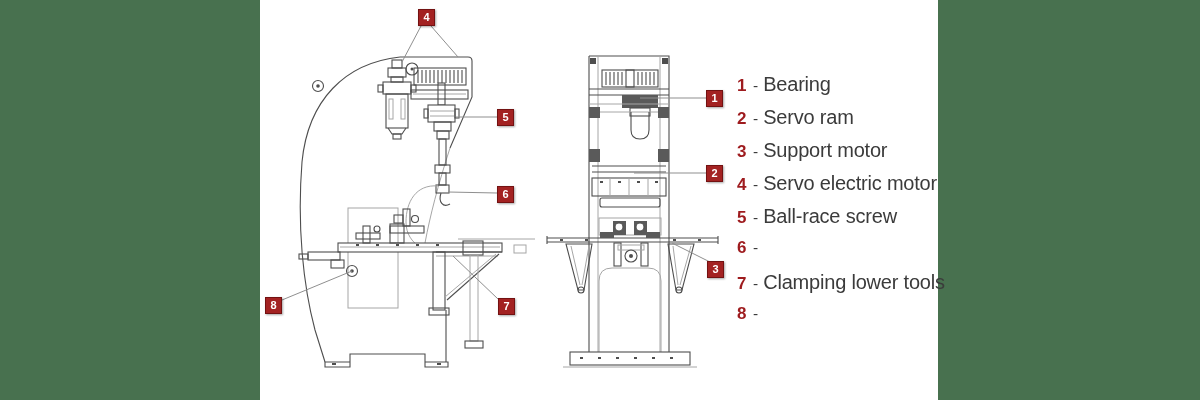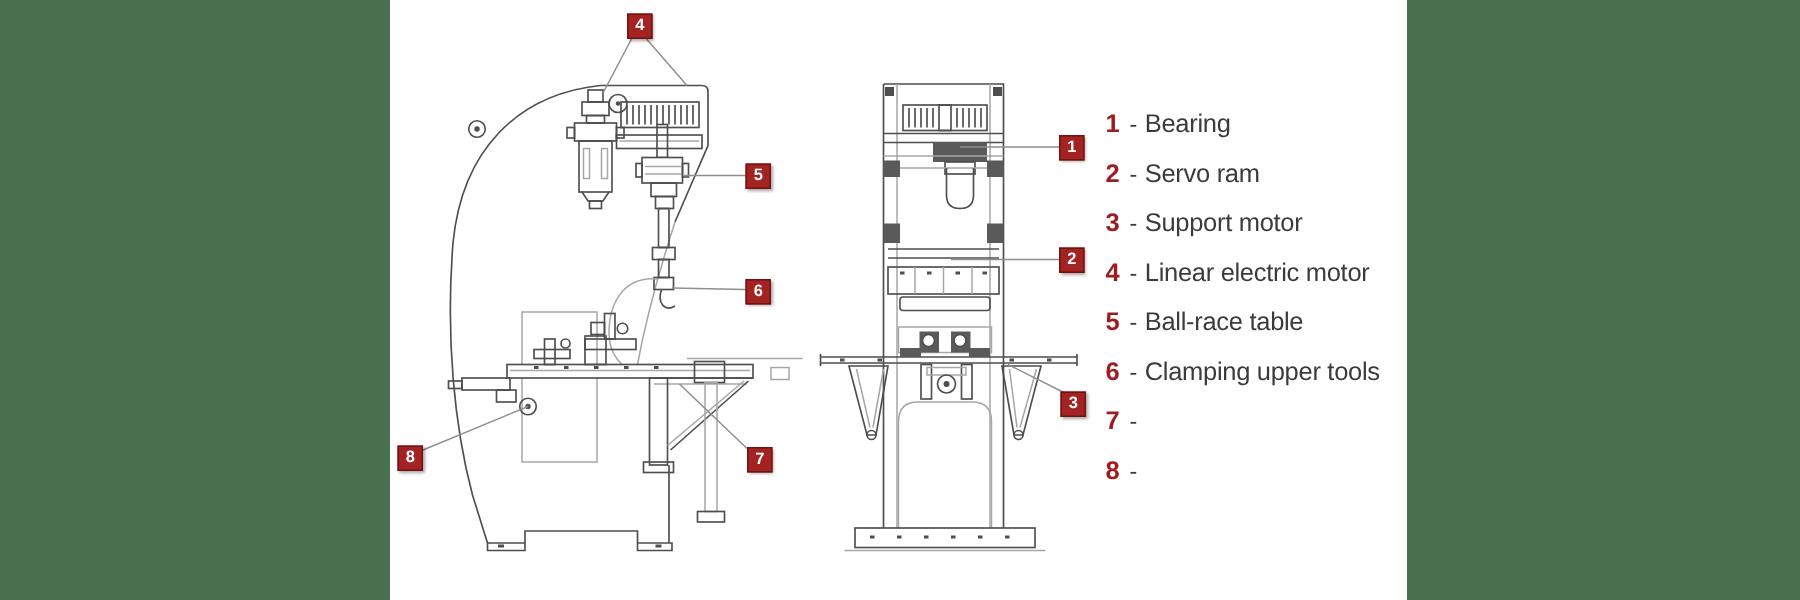--- a/index.html
+++ b/index.html
@@ -26,21 +26,21 @@
          box-shadow:1px 1px 2px rgba(0,0,0,.35);}
   .b1{left:706px;top:90px;} .b2{left:706px;top:165px;} .b3{left:707px;top:261px;}
   .b4{left:418px;top:9px;}  .b5{left:497px;top:109px;} .b6{left:497px;top:186px;}
   .b7{left:498px;top:298px;} .b8{left:265px;top:297px;}
 
   
   .legend{position:absolute;left:737px;top:73px;width:205px;}
   .lg-row{display:flex;align-items:baseline;height:20px;margin-bottom:13px;white-space:nowrap;}
   .lg-num{color:var(--legend-number-red,#9E1B1E);font-weight:bold;font-size:17px;min-width:11px;}
   .lg-dash{color:var(--legend-text,#3B3B3B);font-size:15.5px;margin:0 5px;}
-  .lg-label{color:var(--legend-text,#3B3B3B);font-size:17px;letter-spacing:-0.2px;}
+  .lg-label{color:var(--legend-text,#3B3B3B);font-size:20px;letter-spacing:-0.2px;}
 </style>
 </head>
 <body>
 
 <div class="stage">
   <div class="panel"></div>
 
   <svg class="diagram" width="1200" height="400" viewBox="0 0 1200 400">
 
     <g>
@@ -242,34 +242,34 @@
       <span class="lg-label">Servo ram</span>
     </div>
     <div class="lg-row">
       <span class="lg-num">3</span>
       <span class="lg-dash">-</span>
       <span class="lg-label">Support motor</span>
     </div>
     <div class="lg-row">
       <span class="lg-num">4</span>
       <span class="lg-dash">-</span>
-      <span class="lg-label">Linear electric motor</span>
+      <span class="lg-label">Servo electric motor</span>
     </div>
     <div class="lg-row">
       <span class="lg-num">5</span>
       <span class="lg-dash">-</span>
-      <span class="lg-label">Ball-race table</span>
+      <span class="lg-label">Ball-race screw</span>
     </div>
     <div class="lg-row">
       <span class="lg-num">6</span>
       <span class="lg-dash">-</span>
-      <span class="lg-label">Clamping upper tools</span>
     </div>
     <div class="lg-row">
       <span class="lg-num">7</span>
       <span class="lg-dash">-</span>
+      <span class="lg-label">Clamping lower tools</span>
     </div>
     <div class="lg-row">
       <span class="lg-num">8</span>
       <span class="lg-dash">-</span>
     </div>
   </div>
 </div>
 
 </body></html>

